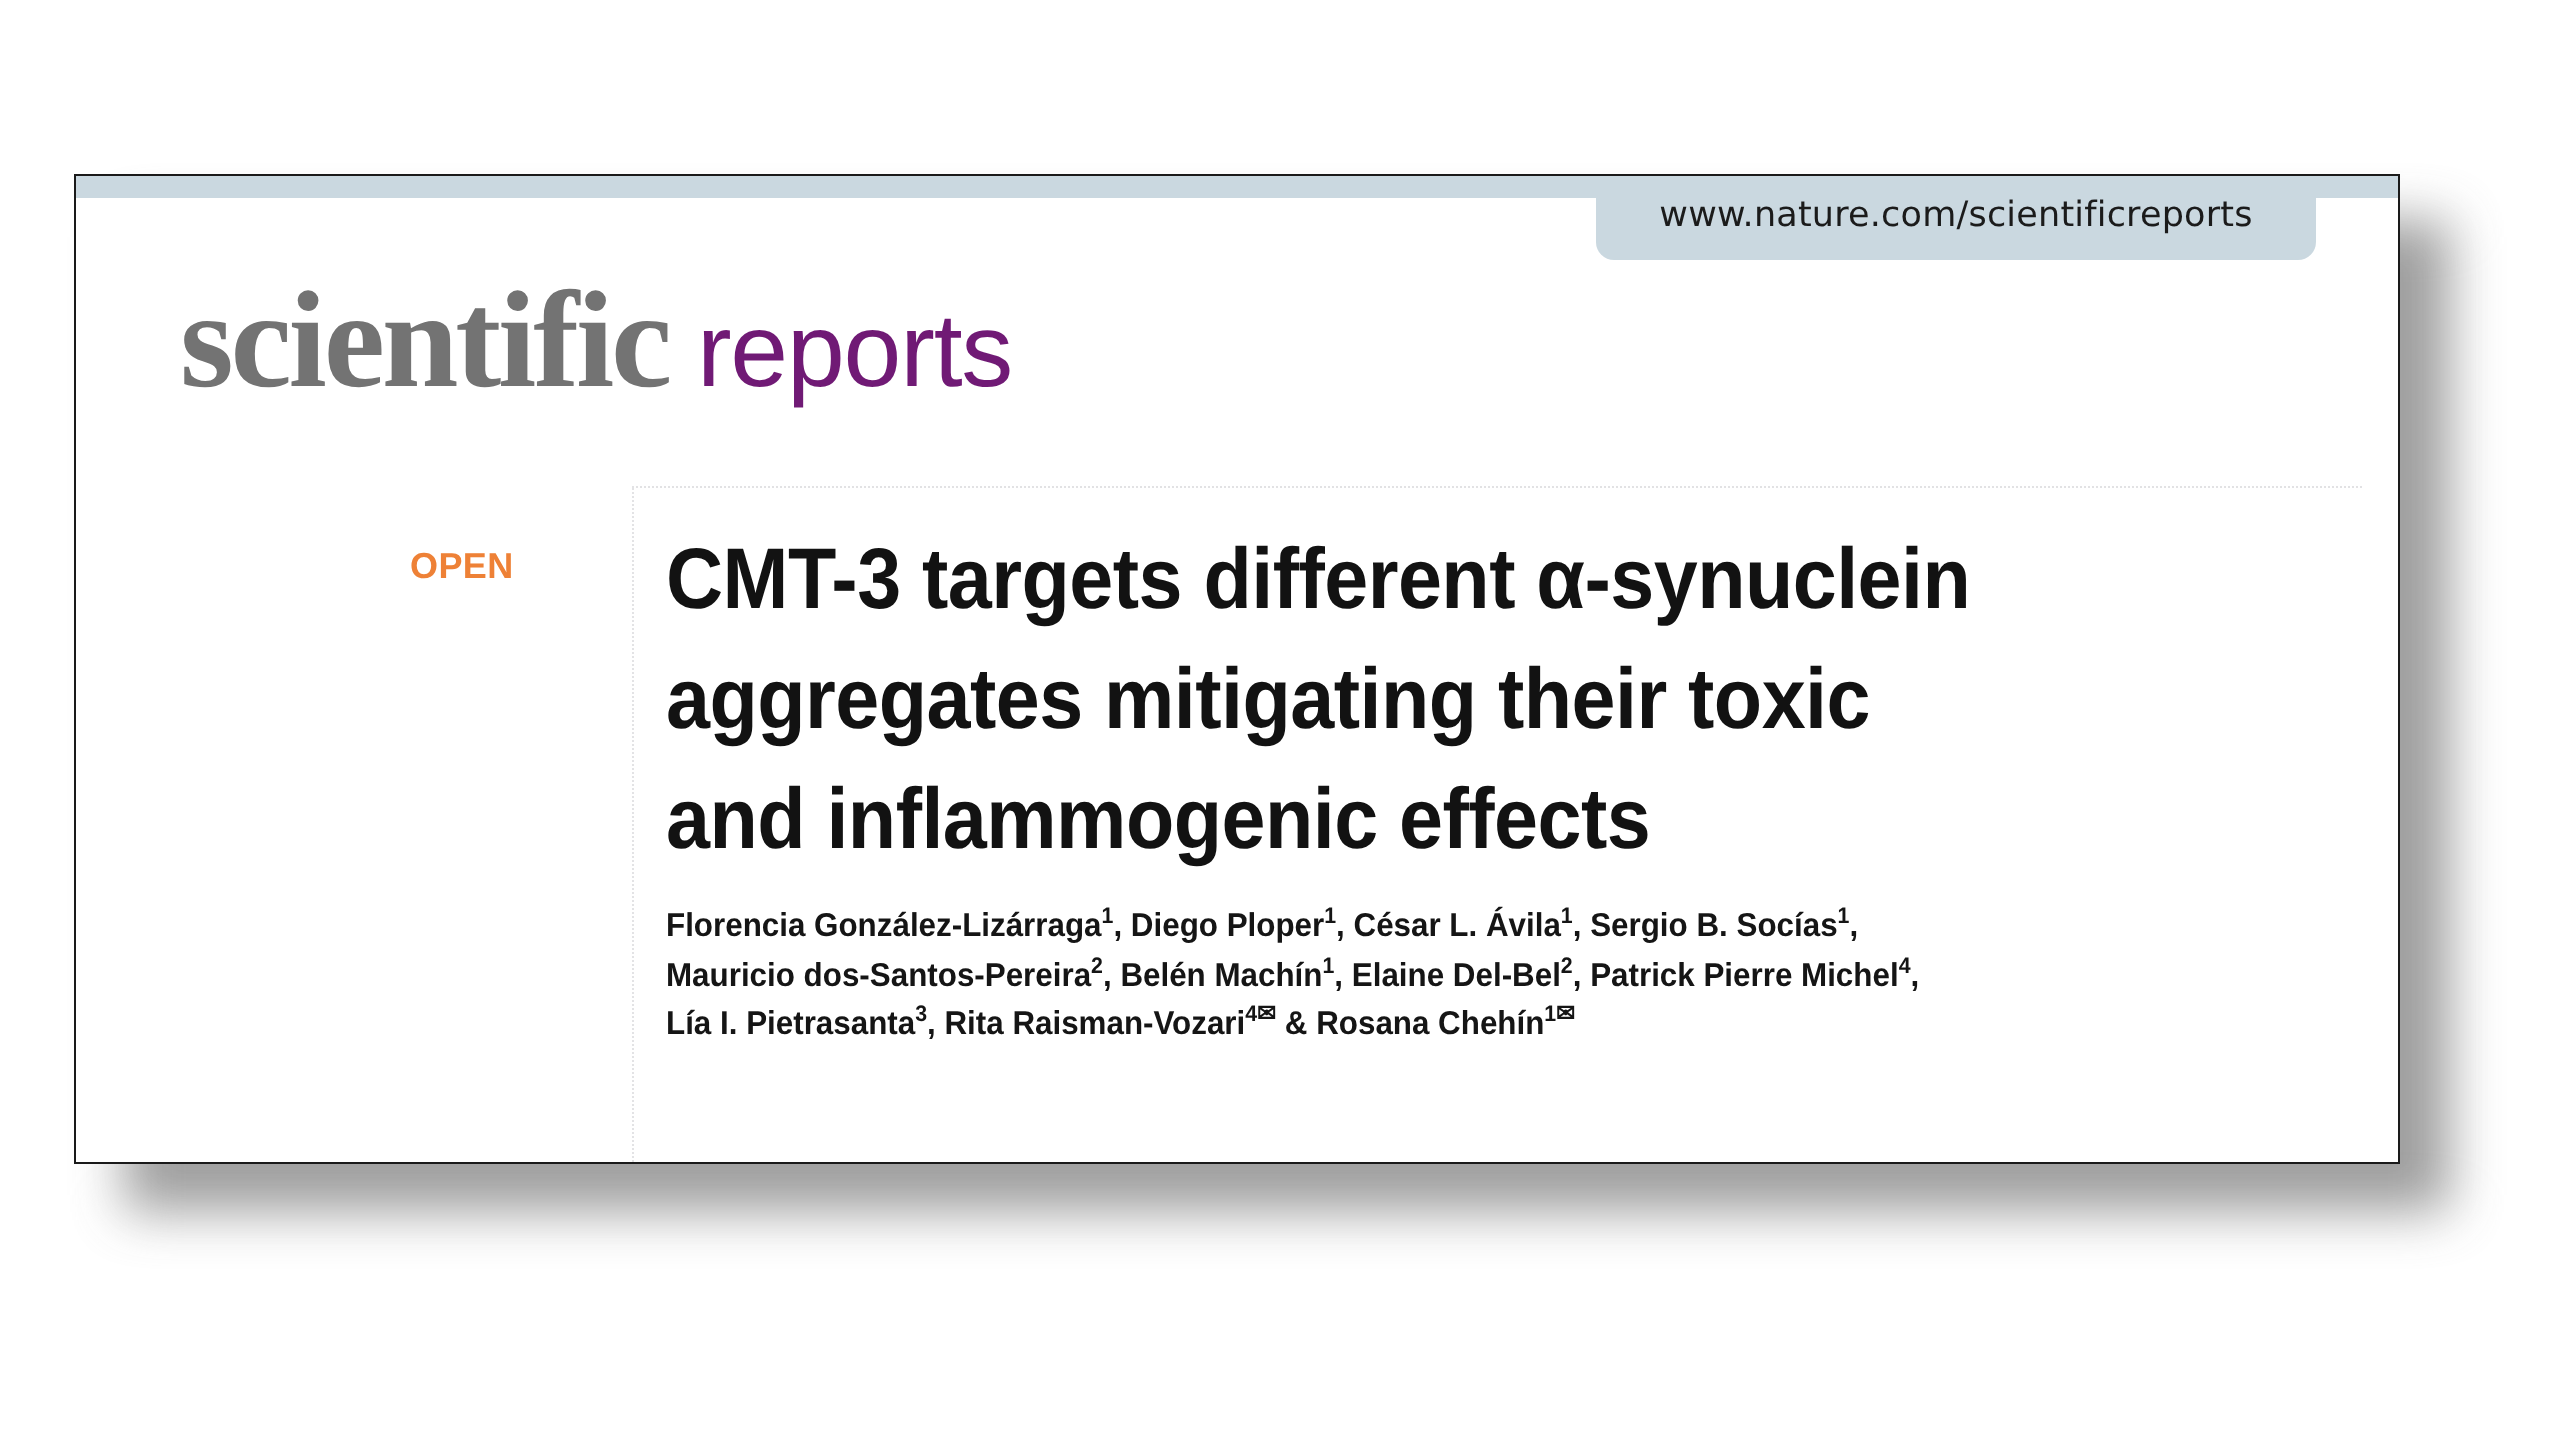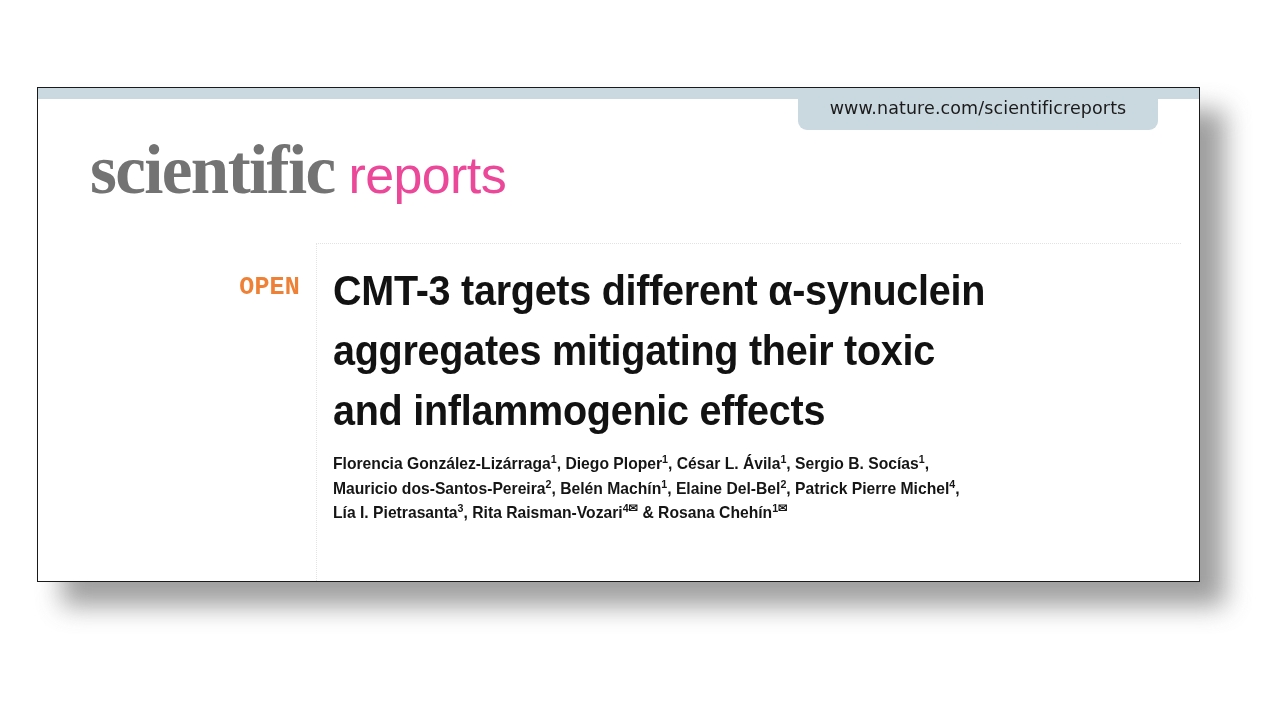--- a/index.html
+++ b/index.html
@@ -95,21 +95,21 @@
     font-weight: 700;
     font-size: 69px;
     letter-spacing: -1.6px;
     color: #737373;
   }
   .logo-light {
     font-family: "Liberation Sans", sans-serif;
     font-weight: 400;
     font-size: 52px;
     letter-spacing: -0.6px;
-    color: #ec4899;
+    color: #701a75;
   }
 
   
   .rule-h {
     position: absolute;
     left: 278px;
     right: 18px;
     top: 155px;
     height: 0;
     border-top: 1.5px dotted #e2e2e4;
@@ -122,24 +122,24 @@
     width: 0;
     border-left: 1.5px dotted #e3e3e5;
   }
 
   
   .open-badge {
     position: absolute;
     left: 167px;
     top: 185px;
     width: 95px;
-    text-align: right;
-    font-family: Liberation Mono, monospace;
-    font-weight: 700;
-    font-size: 25px;
+    text-align: left;
+    font-family: Liberation Sans, sans-serif;
+    font-weight: 700;
+    font-size: 18px;
     letter-spacing: 0.2px;
     color: #ee8136;
   }
 
   .title {
     position: absolute;
     left: 295px;
     top: 172px;
     width: 835px;
     font-family: "Liberation Sans Narrow", "Liberation Sans", sans-serif;

